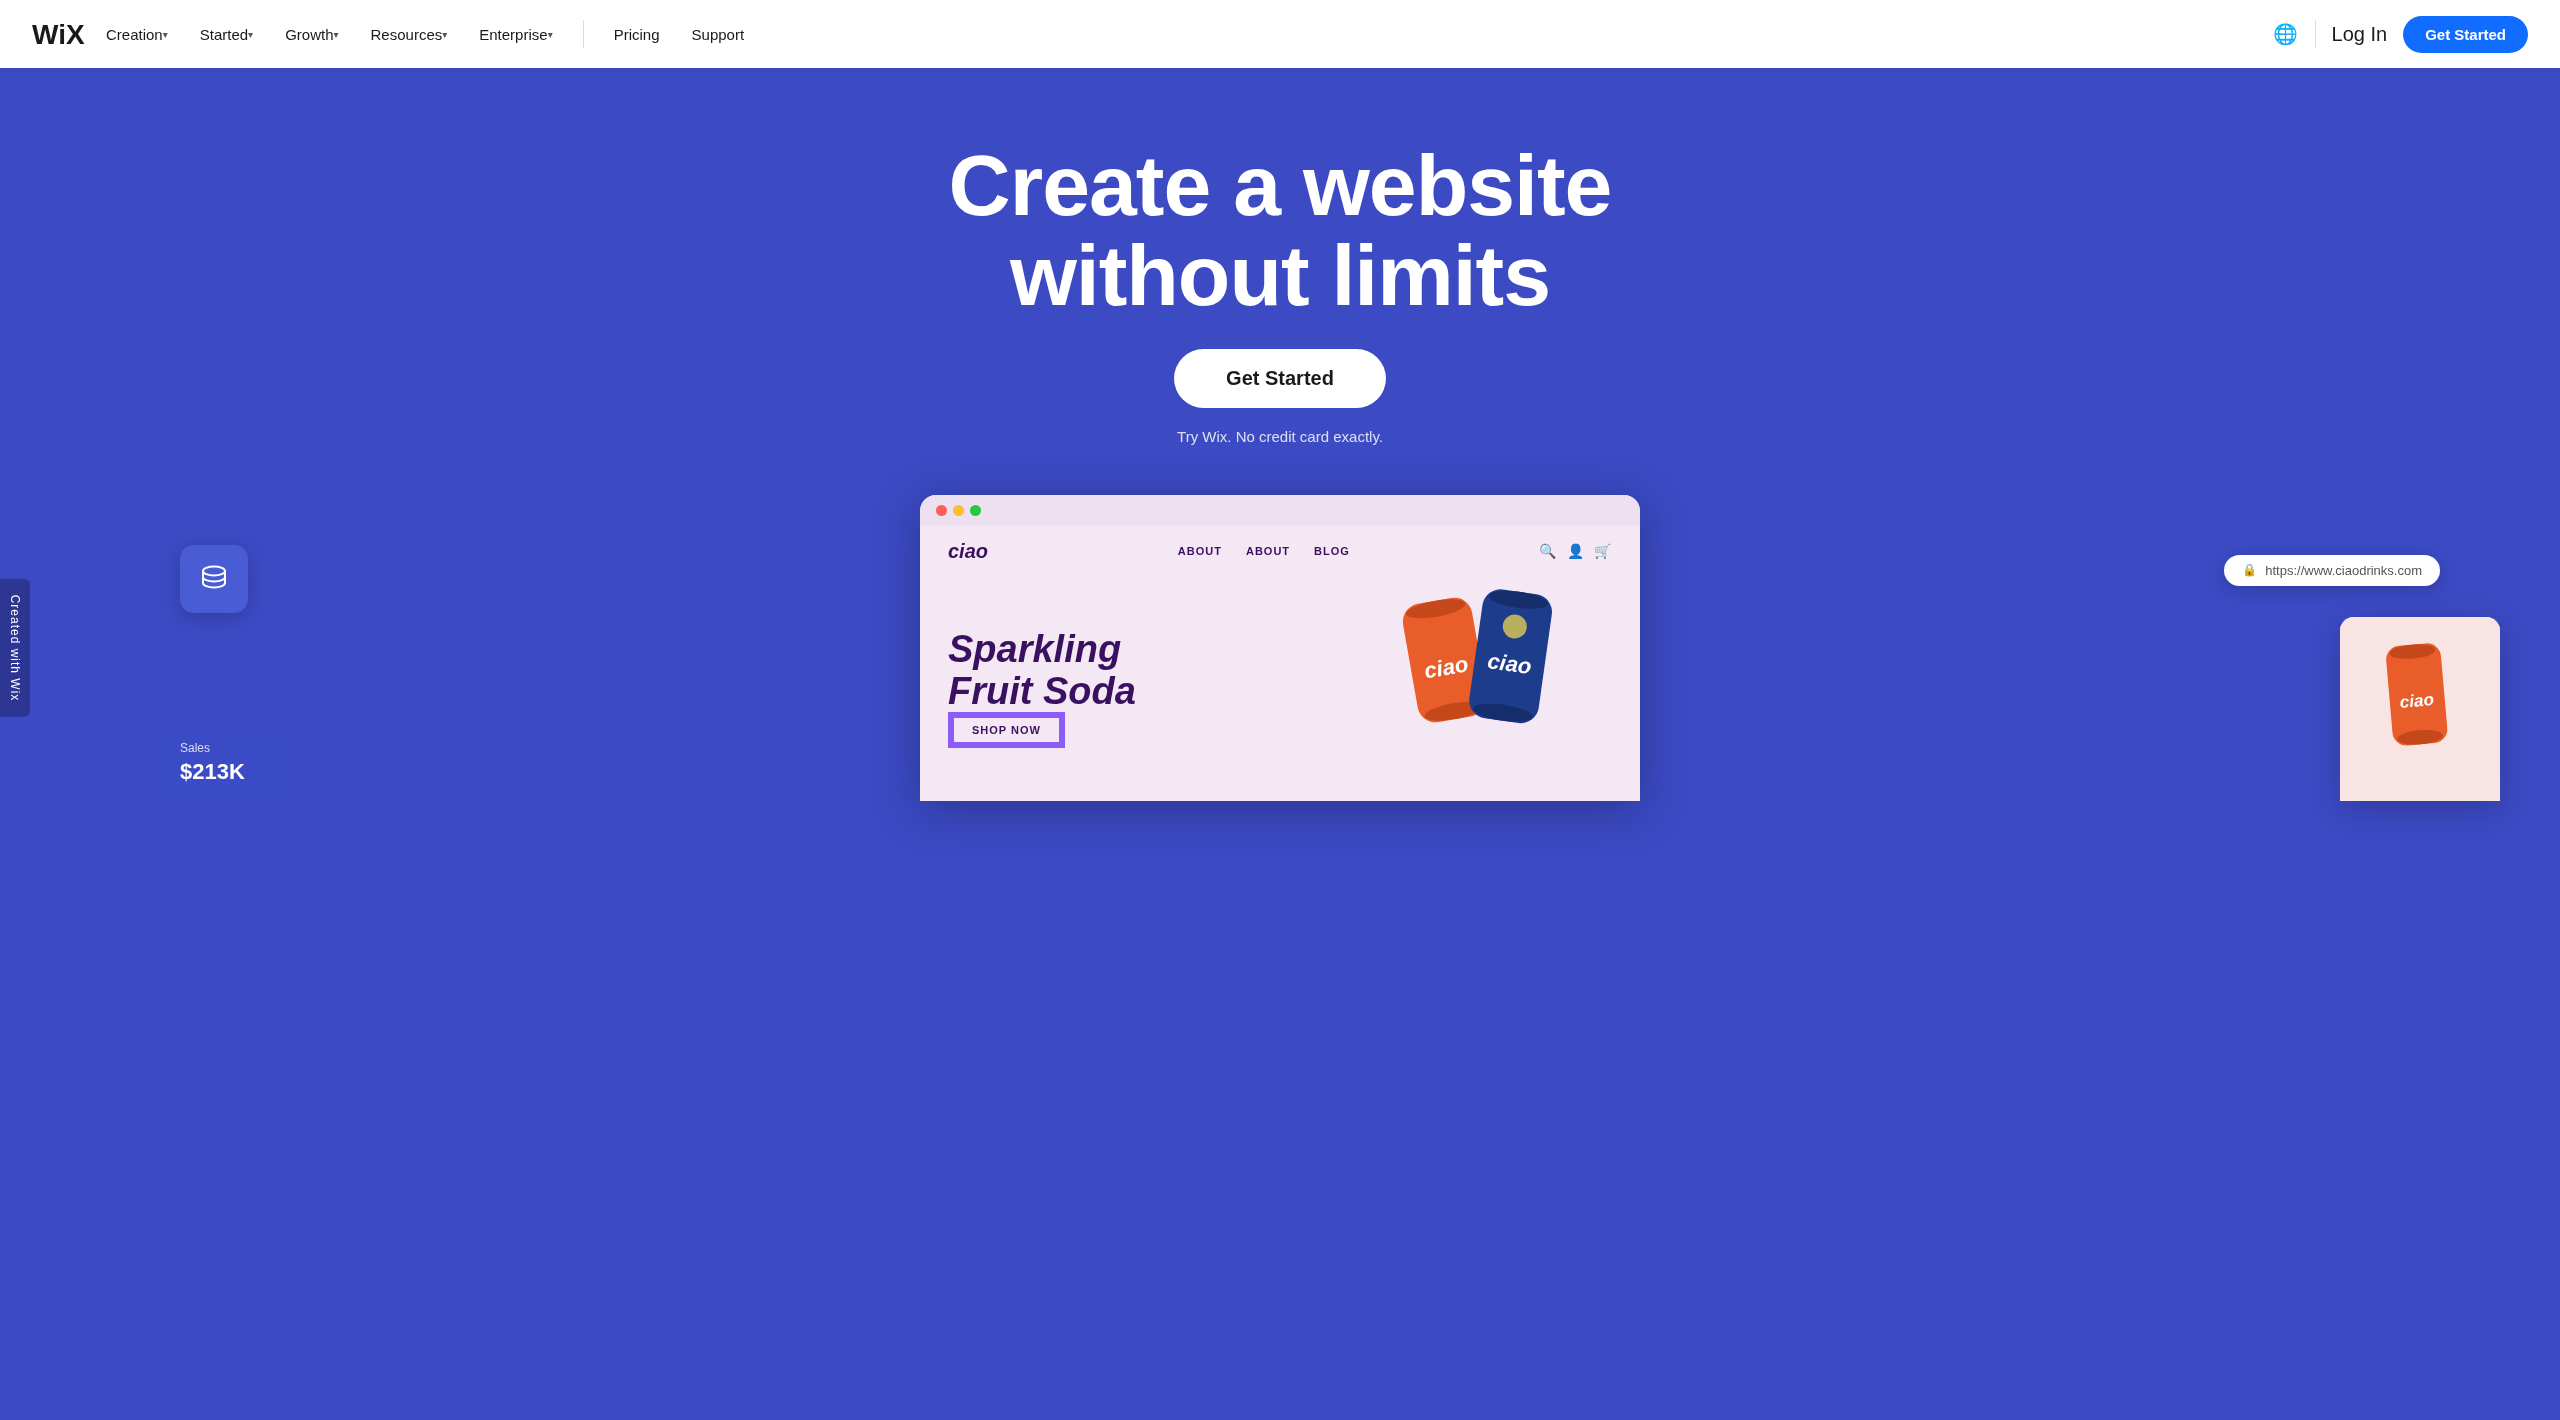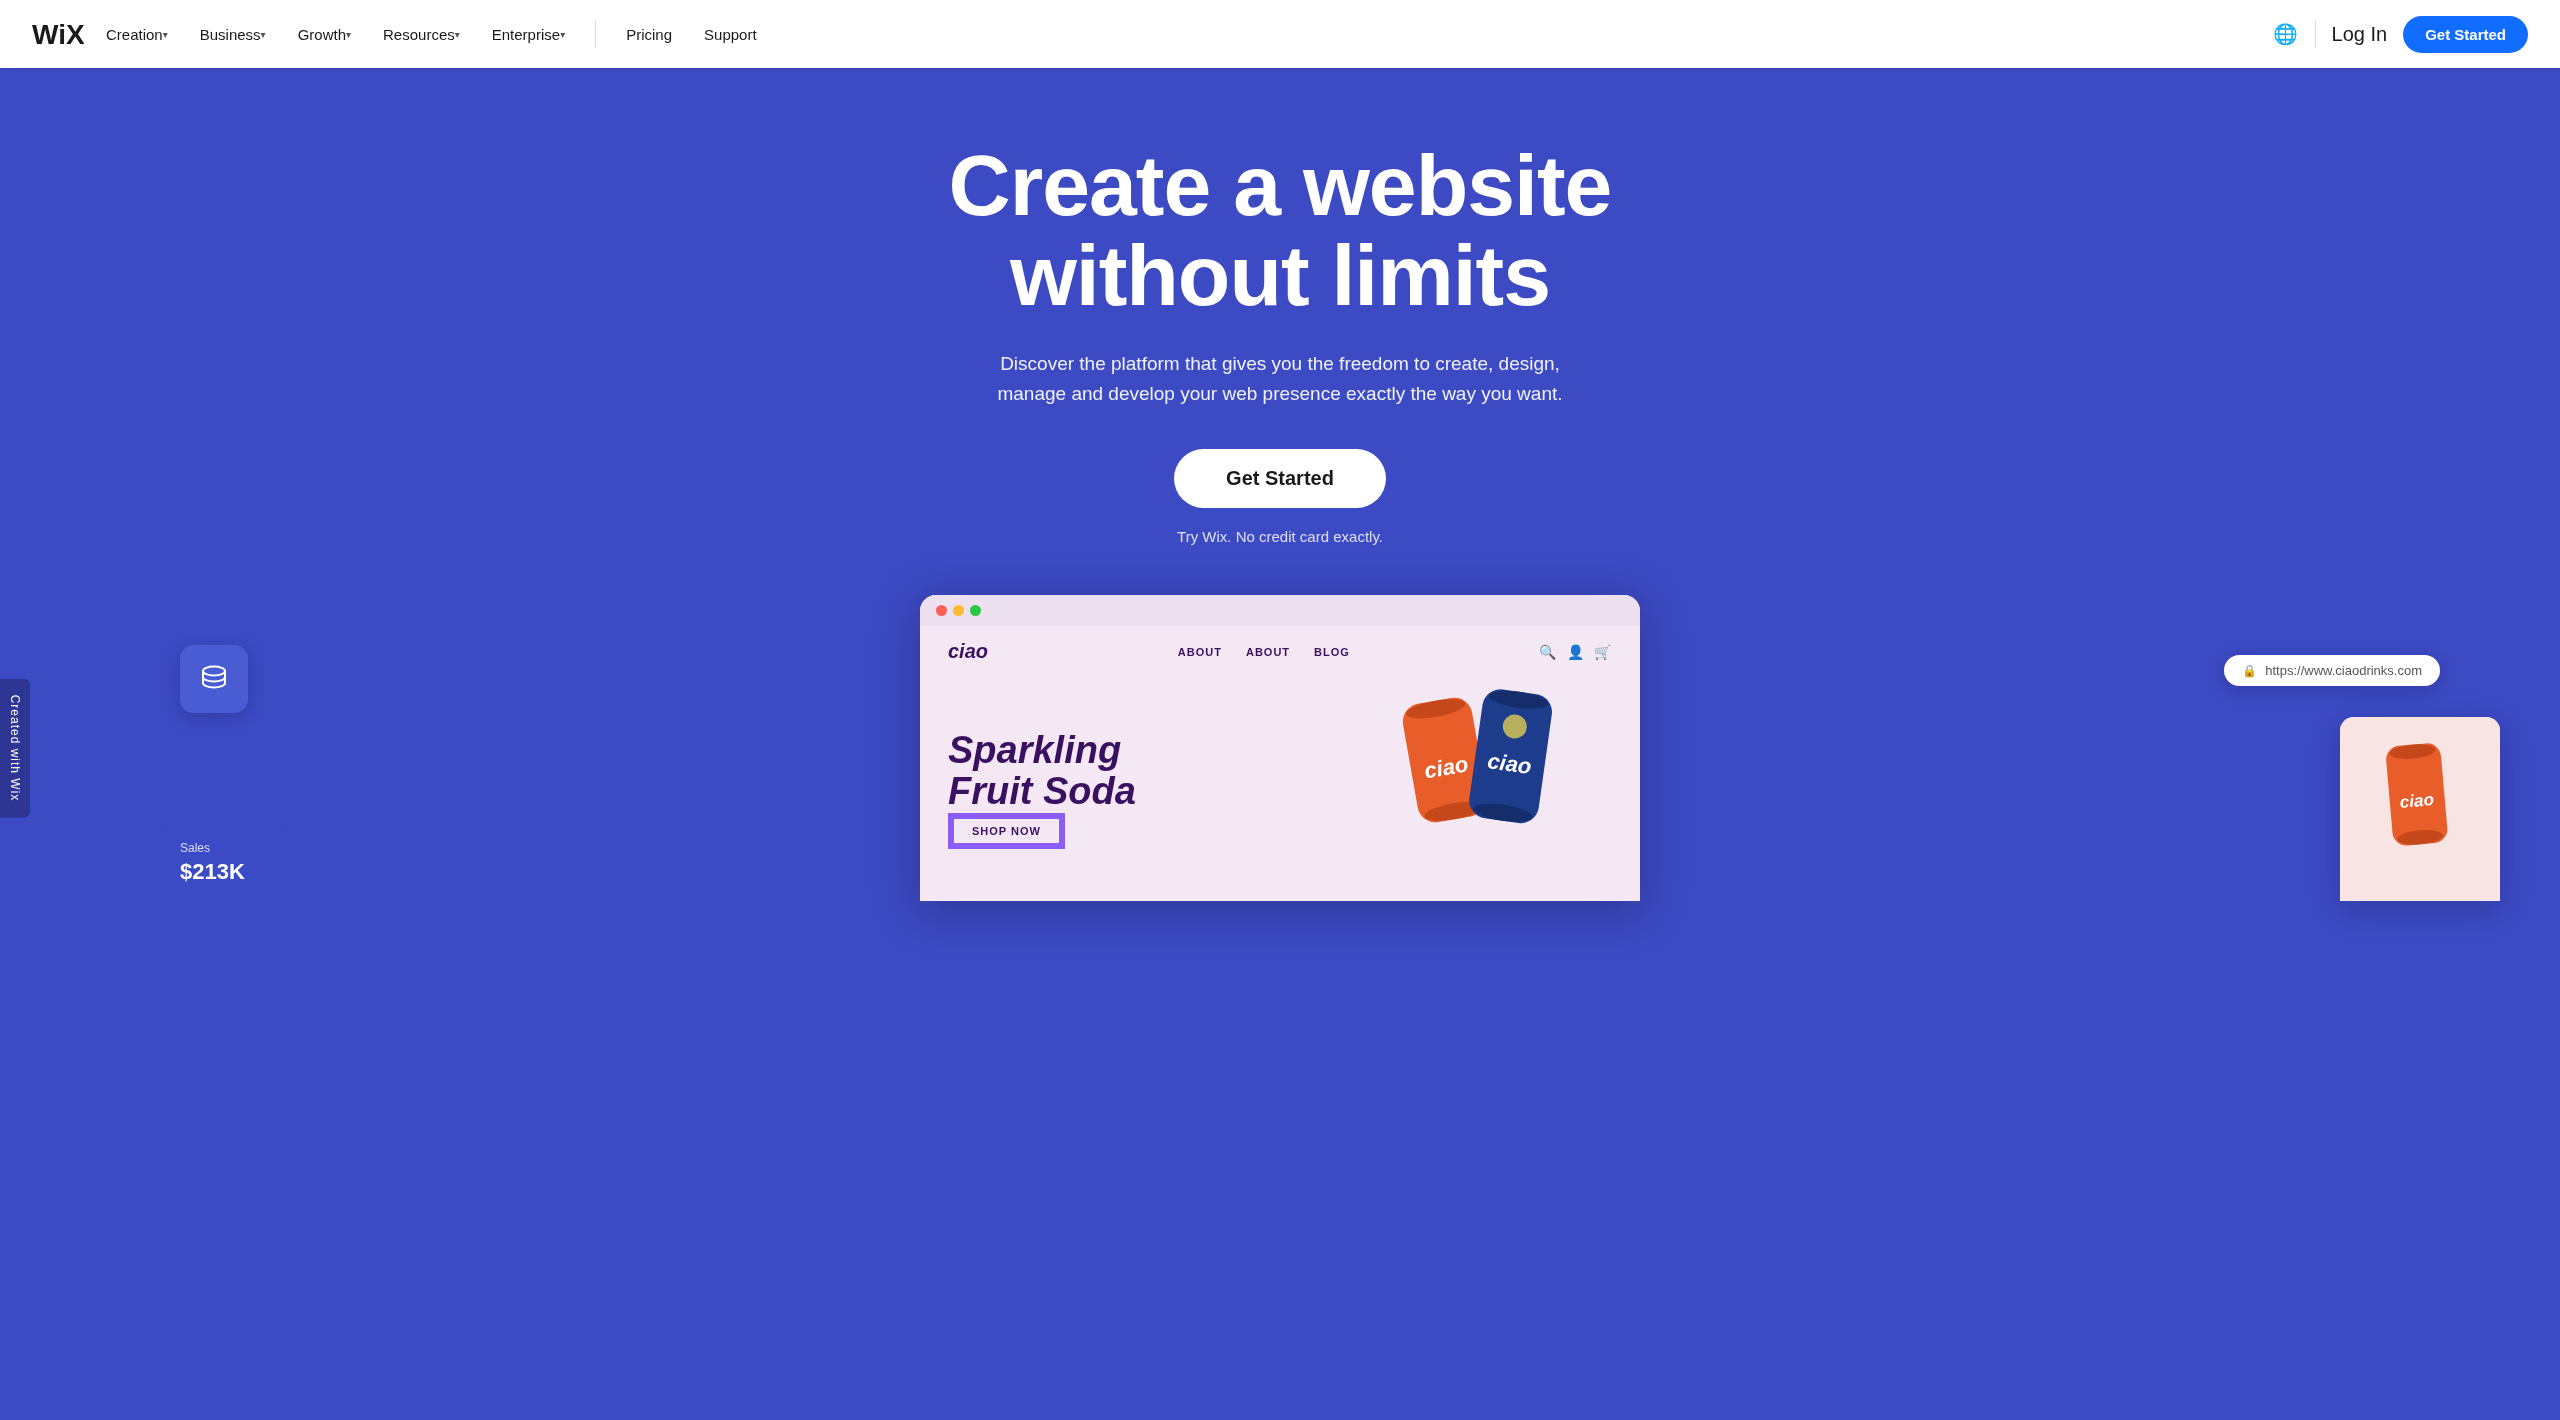--- a/index.html
+++ b/index.html
@@ -341,21 +341,21 @@
       <text x="0" y="24" font-size="28" font-weight="900" font-family="Arial,sans-serif" fill="#1a1a1a">WiX</text>
     </svg>
   </div>
 
   <div class="navbar-nav">
     <div class="nav-item">
       <span>Creation</span>
       <span class="nav-chevron">▾</span>
     </div>
     <div class="nav-item">
-      <span>Business</span>
+      <span>Started</span>
       <span class="nav-chevron">▾</span>
     </div>
     <div class="nav-item">
       <span>Growth</span>
       <span class="nav-chevron">▾</span>
     </div>
     <div class="nav-item">
       <span>Resources</span>
       <span class="nav-chevron">▾</span>
     </div>
@@ -383,21 +383,20 @@
     <button class="get-started-btn-nav">Get Started</button>
   </div>
 </nav>
 
 <section class="hero">
   <div class="hero-content">
     <h1 class="hero-title">
       <span>Create a website</span><br>
       <span>without limits</span>
     </h1>
-    <p class="hero-subtitle">Discover the platform that gives you the freedom to create, design, manage and develop your web presence exactly the way you want.</p>
     <button class="hero-cta">Get Started</button>
     <p class="hero-note">Try Wix. No credit card exactly.</p>
   </div>
 
   <div class="hero-mockup-area">
 
     <div class="created-with-wix">Created with Wix</div>
 
     <div class="floating-db-card">
       <svg viewBox="0 0 34 34" fill="none" xmlns="http://www.w3.org/2000/svg">

